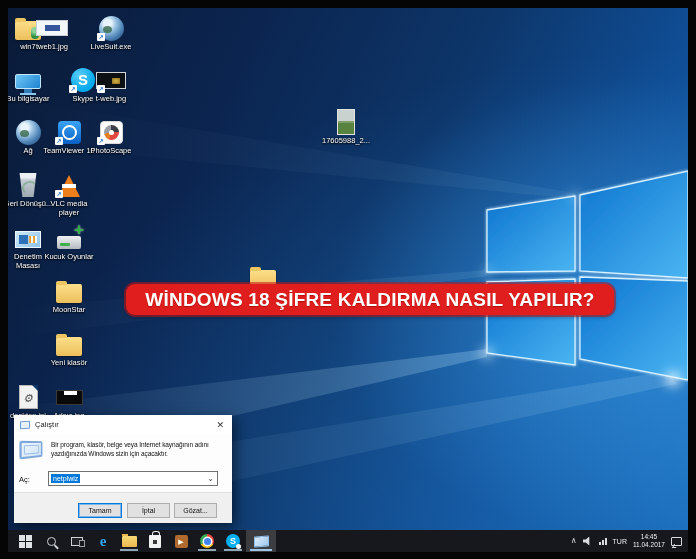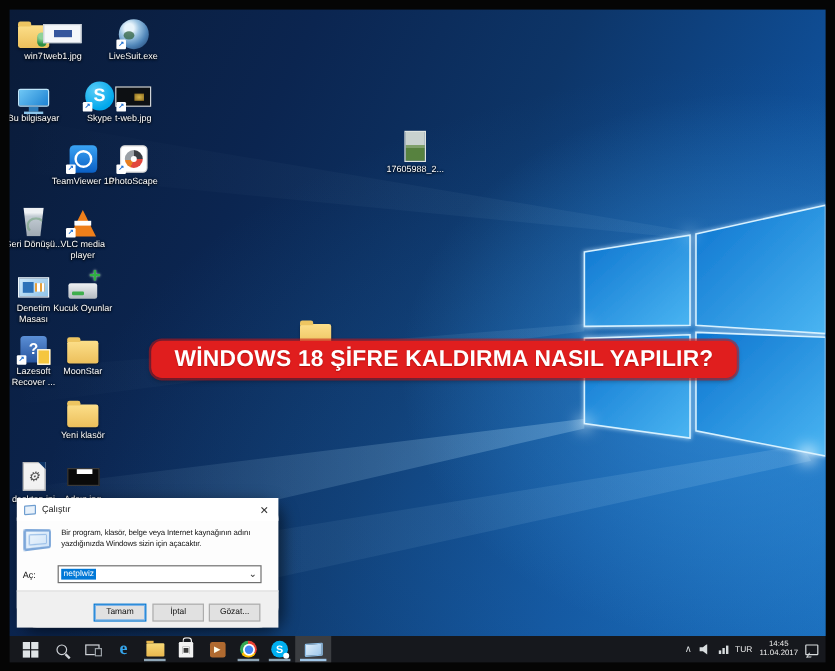--- a/index.html
+++ b/index.html
@@ -83,21 +83,21 @@
   .g-imgDark::before{content:"";position:absolute;right:5px;top:5px;width:8px;height:6px;
     background:radial-gradient(#d9b64a,#8a6b1f);}
   .g-imgPink{width:30px;height:17px;border:1px solid #e0d7cf;
     background:linear-gradient(115deg,#f1d9c4 0 35%,#dca08f 35% 65%,#a96d7e 65%);}
   .g-imgBar{width:27px;height:15px;background:#0a0a0a;border:1px solid #3a3a3a;position:relative;}
   .g-imgBar::before{content:"";position:absolute;left:7px;top:0;width:13px;height:4px;background:#fff;}
   .g-imgPhoto{width:18px;height:26px;border:1px solid #dfe4e0;
     background:linear-gradient(#c9d2cf 0 45%,#7fa06a 45% 55%,#57823f 55%);}
   
   .rd{position:absolute;left:6px;top:407px;width:218px;height:108px;background:#fdfdfd;
-    box-shadow:3px 4px 12px rgba(0,0,0,.55);font-family:"Liberation Sans",sans-serif;border-radius:17px;}
+    box-shadow:3px 4px 12px rgba(0,0,0,.55);font-family:"Liberation Sans",sans-serif;}
   .rd-title{position:absolute;left:0;top:0;right:0;height:19px;background:#fff;
     display:flex;align-items:center;padding:0 6px;}
   .rd-tic{width:10px;height:8px;border:1px solid #6f9ed0;border-radius:1px;background:#e8f1fa;
     transform:skewY(-4deg);}
   .rd-title .t{flex:1;margin-left:5px;font-size:7.5px;color:#222;}
   .rd-x{font-size:9px;color:#333;cursor:pointer;padding:0 2px;}
   .rd-ic{position:absolute;left:6px;top:26px;width:24px;height:17px;border:2px solid #7da7d9;
     border-radius:2px;background:linear-gradient(135deg,#eef6fd,#cfe3f7);
     transform:perspective(40px) rotateY(18deg) skewY(-3deg);}
   .rd-ic::before{content:"";position:absolute;inset:2px;border:1px solid #9cc0e8;border-radius:1px;}
@@ -242,20 +242,26 @@
         </span>
       <span class="dlabel">Skype</span>
     </div>
     <div class="dicon" style="left:76px;top:58px">
       <span class="ic">
           <i class="g-imgDark"></i>
           <b class="sc">↗</b>
         </span>
       <span class="dlabel">t-web.jpg</span>
     </div>
+    <div class="dicon" style="left:-7px;top:110px">
+      <span class="ic">
+          <i class="g-globe"></i>
+        </span>
+      <span class="dlabel">Ağ</span>
+    </div>
     <div class="dicon" style="left:34px;top:110px">
       <span class="ic">
           <i class="g-tv"></i>
           <b class="sc">↗</b>
         </span>
       <span class="dlabel">TeamViewer 10</span>
     </div>
     <div class="dicon" style="left:76px;top:110px">
       <span class="ic">
           <i class="g-ps"></i>
@@ -280,27 +286,20 @@
       <span class="ic">
           <i class="g-cp"></i>
         </span>
       <span class="dlabel">Denetim Masası</span>
     </div>
     <div class="dicon" style="left:34px;top:216px">
       <span class="ic">
           <i class="g-drive"></i>
         </span>
       <span class="dlabel">Kucuk Oyunlar</span>
-    </div>
-    <div class="dicon" style="left:-7px;top:269px">
-      <span class="ic">
-          <i class="g-laz"></i>
-          <b class="sc">↗</b>
-        </span>
-      <span class="dlabel">Lazesoft Recover ...</span>
     </div>
     <div class="dicon" style="left:34px;top:269px">
       <span class="ic">
           <i class="g-folder"></i>
         </span>
       <span class="dlabel">MoonStar</span>
     </div>
     <div class="dicon" style="left:34px;top:322px">
       <span class="ic">
           <i class="g-folder"></i>

